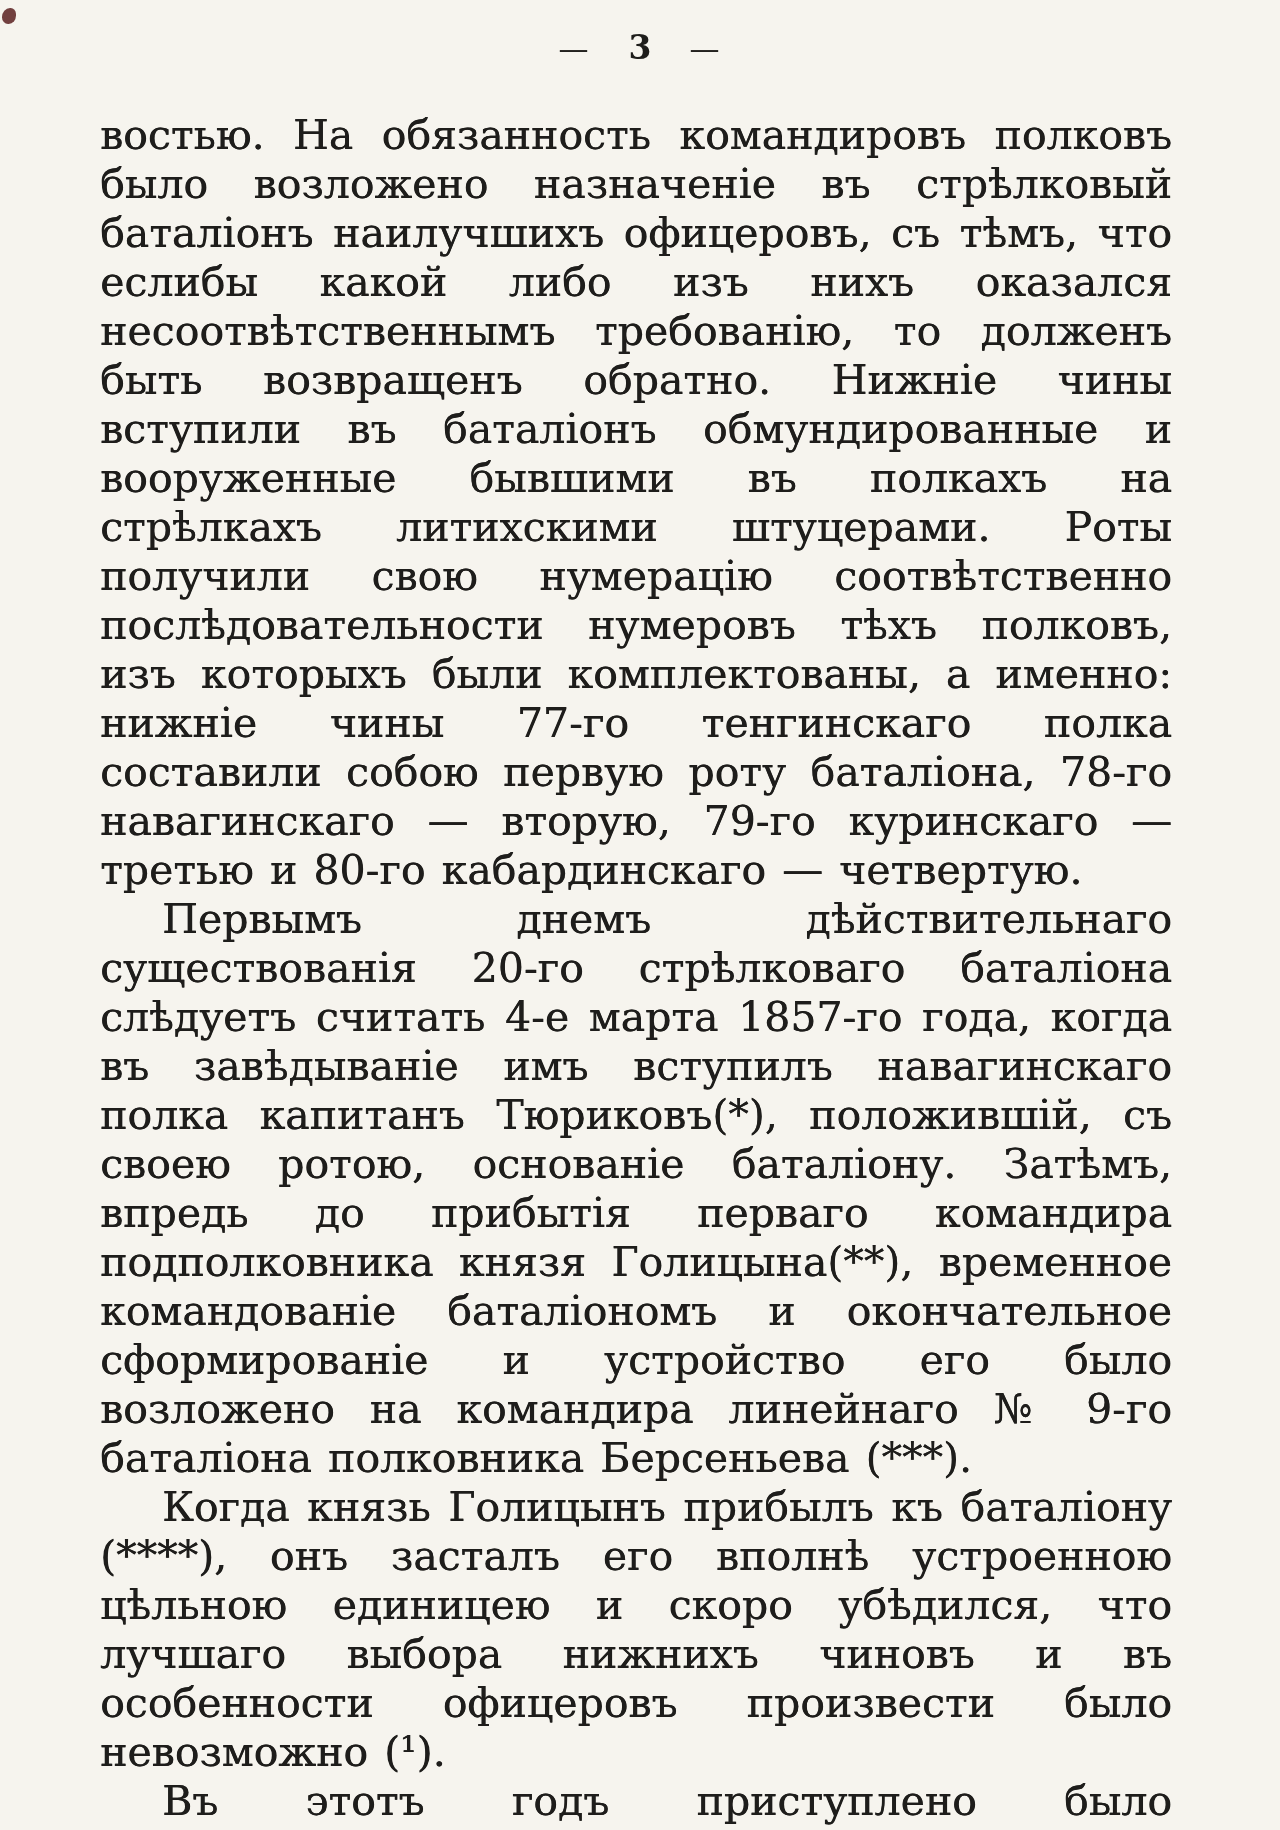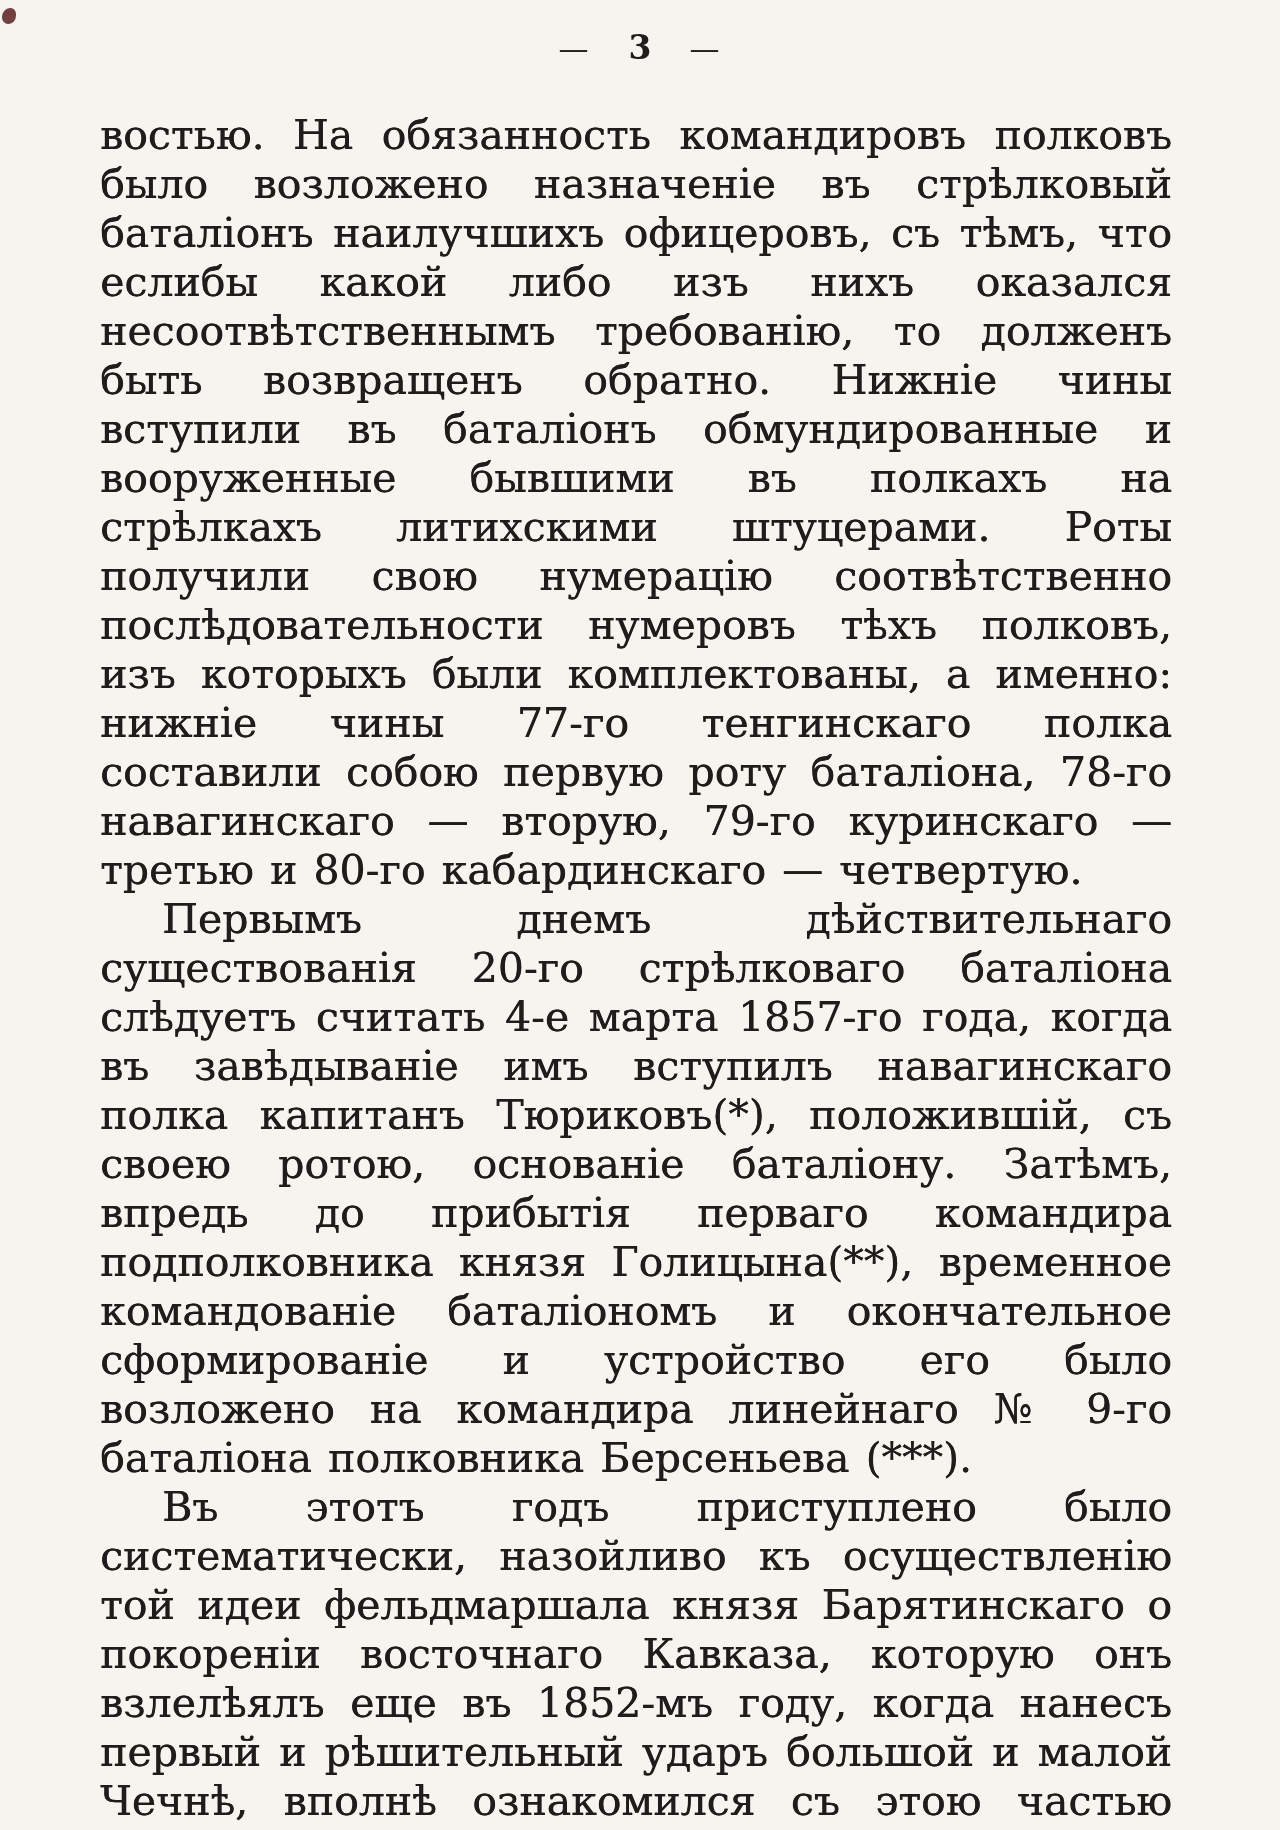--- a/index.html
+++ b/index.html
@@ -77,20 +77,21 @@
 
   <header class="page-header">
     <span class="dash">—</span>
     <span class="page-number">3</span>
     <span class="dash">—</span>
   </header>
 
   <main class="text-block">
     <p class="para no-indent">востью. На обязанность командировъ полковъ было возложено назначеніе въ стрѣлковый баталіонъ наилучшихъ офицеровъ, съ тѣмъ, что еслибы какой либо изъ нихъ оказался несоотвѣтственнымъ требованію, то долженъ быть возвращенъ обратно. Нижніе чины вступили въ баталіонъ обмундированные и вооруженные бывшими въ полкахъ на стрѣлкахъ литихскими штуцерами. Роты получили свою нумерацію соотвѣтственно послѣдовательности нумеровъ тѣхъ полковъ, изъ которыхъ были комплектованы, а именно: нижніе чины 77-го тенгинскаго полка составили собою первую роту баталіона, 78-го навагинскаго — вторую, 79-го куринскаго — третью и 80-го кабардинскаго — четвертую.</p>
     <p class="para">Первымъ днемъ дѣйствительнаго существованія 20-го стрѣлковаго баталіона слѣдуетъ считать 4-е марта 1857-го года, когда въ завѣдываніе имъ вступилъ навагинскаго полка капитанъ Тюриковъ(*), положившій, съ своею ротою, основаніе баталіону. Затѣмъ, впредь до прибытія перваго командира подполковника князя Голицына(**), временное командованіе баталіономъ и окончательное сформированіе и устройство его было возложено на командира линейнаго № 9-го баталіона полковника Берсеньева (***).</p>
+    <p class="para">Когда князь Голицынъ прибылъ къ баталіону (****), онъ засталъ его вполнѣ устроенною цѣльною единицею и скоро убѣдился, что лучшаго выбора нижнихъ чиновъ и въ особенности офицеровъ произвести было невозможно (¹).</p>
     <p class="para">Въ этотъ годъ приступлено было систематически, назойливо къ осуществленію той идеи фельдмаршала князя Барятинскаго о покореніи восточнаго Кавказа, которую онъ взлелѣялъ еще въ 1852-мъ году, когда нанесъ первый и рѣшительный ударъ большой и малой Чечнѣ, вполнѣ ознакомился съ этою частью края и ждалъ только минуты для того, чтобы порѣшить навсегда и съ нею, и съ</p>
   </main>
 
   <footer class="footnotes">
     <hr class="footnote-rule">
 
   </footer>
 
 </div>
 

